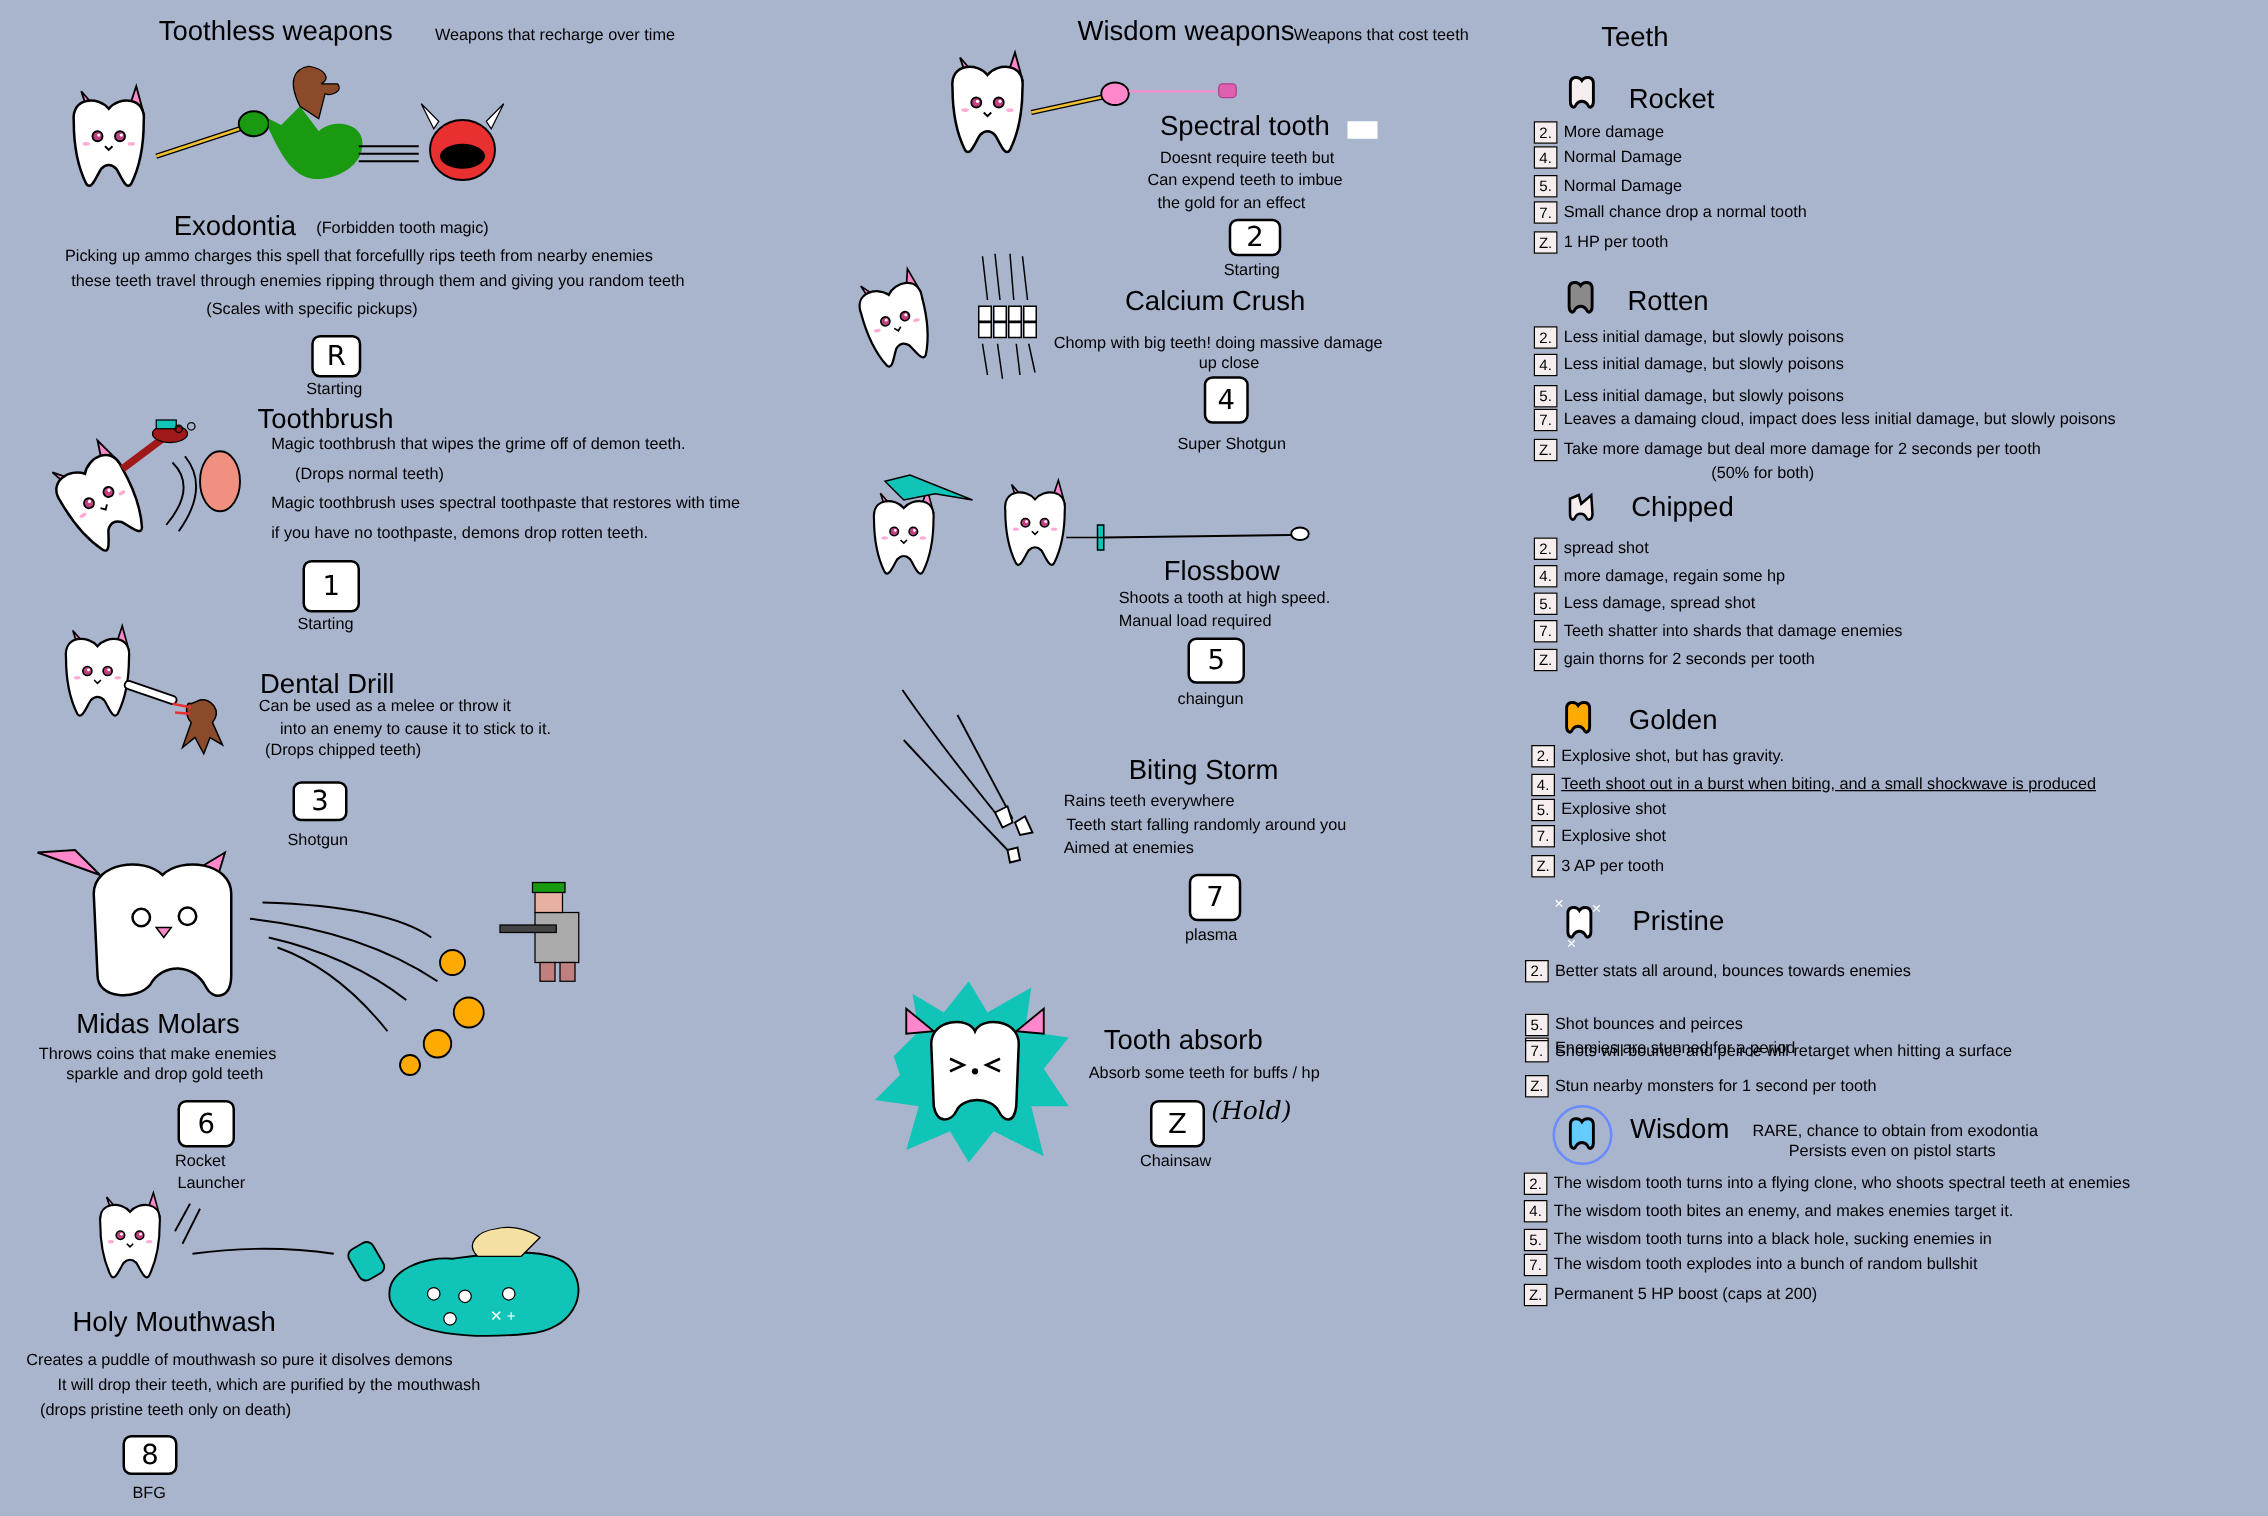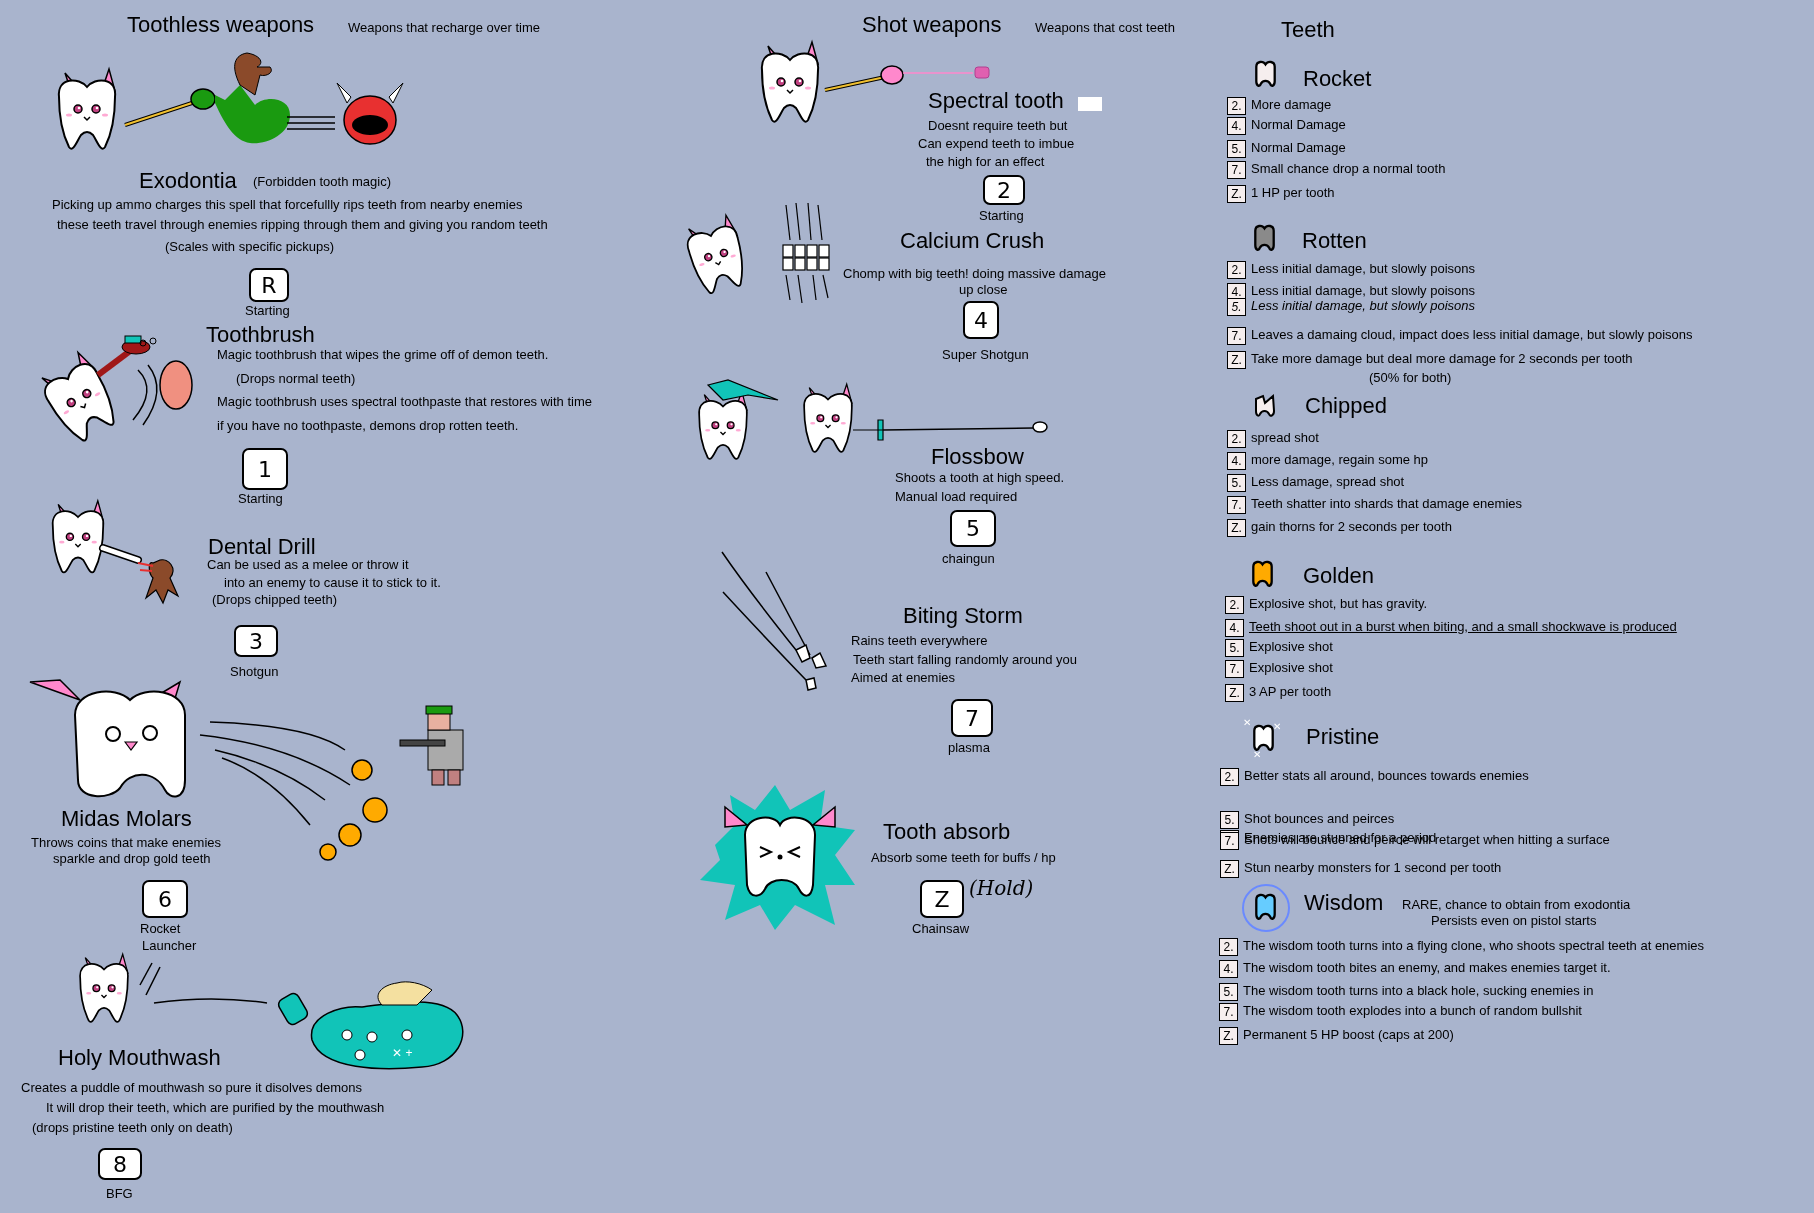--- a/index.html
+++ b/index.html
@@ -148,37 +148,37 @@
   <text x="330" y="112" fill="#fff" font-size="12" font-family="Liberation Sans, sans-serif">✕ +</text>
 </svg>
 
 <div class="abs h2" style="left:58px;top:1045px;">Holy Mouthwash</div>
 <div class="abs txt" style="left:21px;top:1079px;">Creates a puddle of mouthwash so pure it disolves demons</div>
 <div class="abs txt" style="left:46px;top:1099px;">It will drop their teeth, which are purified by the mouthwash</div>
 <div class="abs txt" style="left:32px;top:1119px;">(drops pristine teeth only on death)</div>
 <div class="key" style="left:98px;top:1148px;width:40px;height:28px;">8</div>
 <div class="abs keylbl" style="left:106px;top:1186px;">BFG</div>
 
-<div class="abs h1" style="left:862px;top:12px;">Shot weapons</div>
+<div class="abs h1" style="left:862px;top:12px;">Wisdom weapons</div>
 <div class="abs sub" style="left:1035px;top:20px;">Weapons that cost teeth</div>
 
 <svg style="left:725px;top:30px;" width="310" height="100">
   <use href="#toothchar" transform="translate(65,60)"></use>
   <line x1="100" y1="60" x2="160" y2="47" stroke="#000" stroke-width="4"></line>
   <line x1="100" y1="60" x2="160" y2="47" stroke="#f0c030" stroke-width="2"></line>
   <ellipse cx="167" cy="45" rx="11" ry="9" fill="#ff88cc" stroke="#000" stroke-width="1.5"></ellipse>
   <line x1="178" y1="43" x2="248" y2="43" stroke="#ff88cc" stroke-width="1.5"></line>
   <rect x="250" y="37" width="14" height="11" rx="3" fill="#e060b0" stroke="#b04090" stroke-width="1"></rect>
 </svg>
 
 <div class="abs h2" style="left:928px;top:88px;">Spectral tooth</div>
 <div class="abs" style="left:1078px;top:97px;width:24px;height:14px;background:#fff;"></div>
 <div class="abs txt" style="left:928px;top:117px;">Doesnt require teeth but</div>
 <div class="abs txt" style="left:918px;top:135px;">Can expend teeth to imbue</div>
-<div class="abs txt" style="left:926px;top:153px;">the high for an effect</div>
+<div class="abs txt" style="left:926px;top:153px;">the gold for an effect</div>
 <div class="key" style="left:983px;top:175px;width:38px;height:26px;">2</div>
 <div class="abs keylbl" style="left:979px;top:208px;">Starting</div>
 
 <svg style="left:658px;top:200px;" width="180" height="110">
   <use href="#toothchar" transform="translate(60,62) rotate(-15) scale(0.9)"></use>
   <g fill="#fff" stroke="#000" stroke-width="1.2">
     <rect x="125" y="45" width="10" height="12"></rect>
       <rect x="137" y="45" width="10" height="12"></rect>
     <rect x="149" y="45" width="10" height="12"></rect>
       <rect x="161" y="45" width="10" height="12"></rect>
@@ -266,21 +266,21 @@
 <div class="trow" style="left:1227px;top:140px;"><span class="tk">5.</span><span>Normal Damage</span></div>
 <div class="trow" style="left:1227px;top:161px;"><span class="tk">7.</span><span>Small chance drop a normal tooth</span></div>
 <div class="trow" style="left:1227px;top:185px;"><span class="tk">Z.</span><span>1 HP per tooth</span></div>
 
 <svg style="left:1253px;top:226px;" width="24" height="28">
   <use href="#toothicon" fill="#8a8a8a" stroke="#000" stroke-width="2" transform="scale(1.15,1.2)"></use>
 </svg>
 <div class="abs tname" style="left:1302px;top:228px;">Rotten</div>
 <div class="trow" style="left:1227px;top:261px;"><span class="tk">2.</span><span>Less initial damage, but slowly poisons</span></div>
 <div class="trow" style="left:1227px;top:283px;"><span class="tk">4.</span><span>Less initial damage, but slowly poisons</span></div>
-<div class="trow" style="left:1227px;top:298px;font-style:italic;"><span class="tk">5.</span><span>Less initial damage, but slowly poisons</span></div>
+<div class="trow" style="left:1227px;top:308px;"><span class="tk">5.</span><span>Less initial damage, but slowly poisons</span></div>
 <div class="trow" style="left:1227px;top:327px;"><span class="tk">7.</span><span>Leaves a damaing cloud, impact does less initial damage, but slowly poisons</span></div>
 <div class="trow" style="left:1227px;top:351px;"><span class="tk">Z.</span><span>Take more damage but  deal more  damage for 2 seconds per tooth</span></div>
 <div class="trow" style="left:1369px;top:370px;">(50% for both)</div>
 
 <svg style="left:1253px;top:393px;" width="24" height="28">
   <path d="M3,6 L10,3 L12,10 L20,3 L21,18 C21,23 17,24 16,21 C14,17 9,17 7,21 C6,24 3,23 3,18 Z" fill="#f6eeee" stroke="#000" stroke-width="2"></path>
 </svg>
 <div class="abs tname" style="left:1305px;top:393px;">Chipped</div>
 <div class="trow" style="left:1227px;top:430px;"><span class="tk">2.</span><span>spread shot</span></div>
 <div class="trow" style="left:1227px;top:452px;"><span class="tk">4.</span><span>more damage, regain some hp</span></div>

